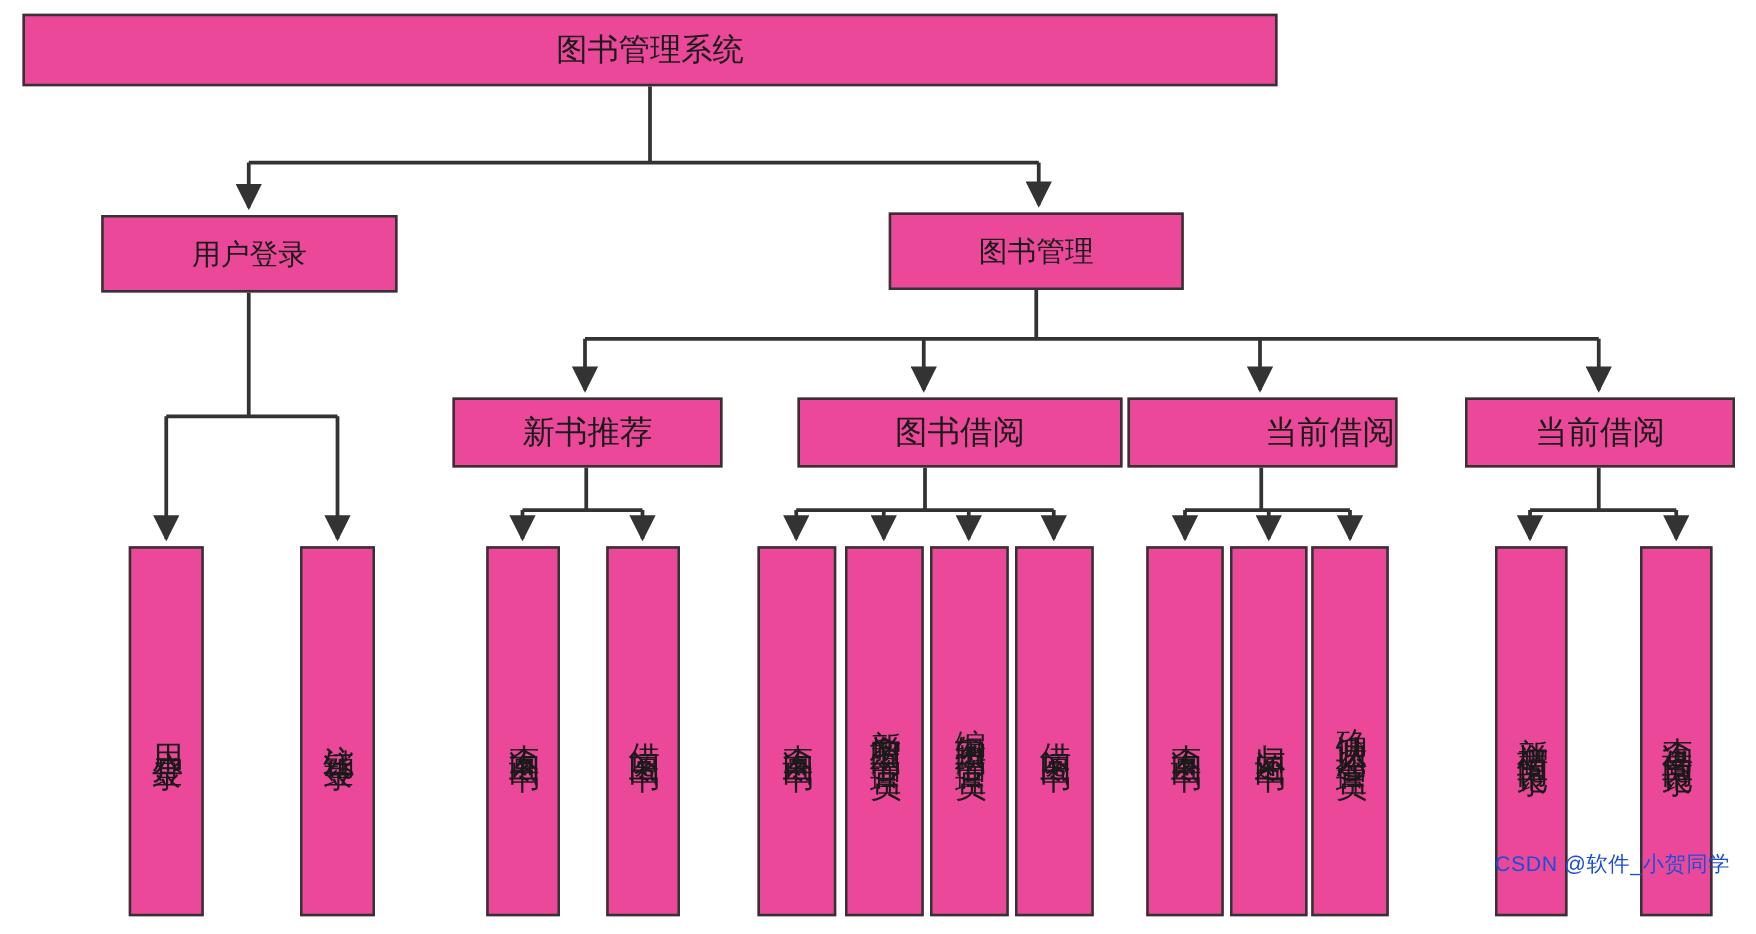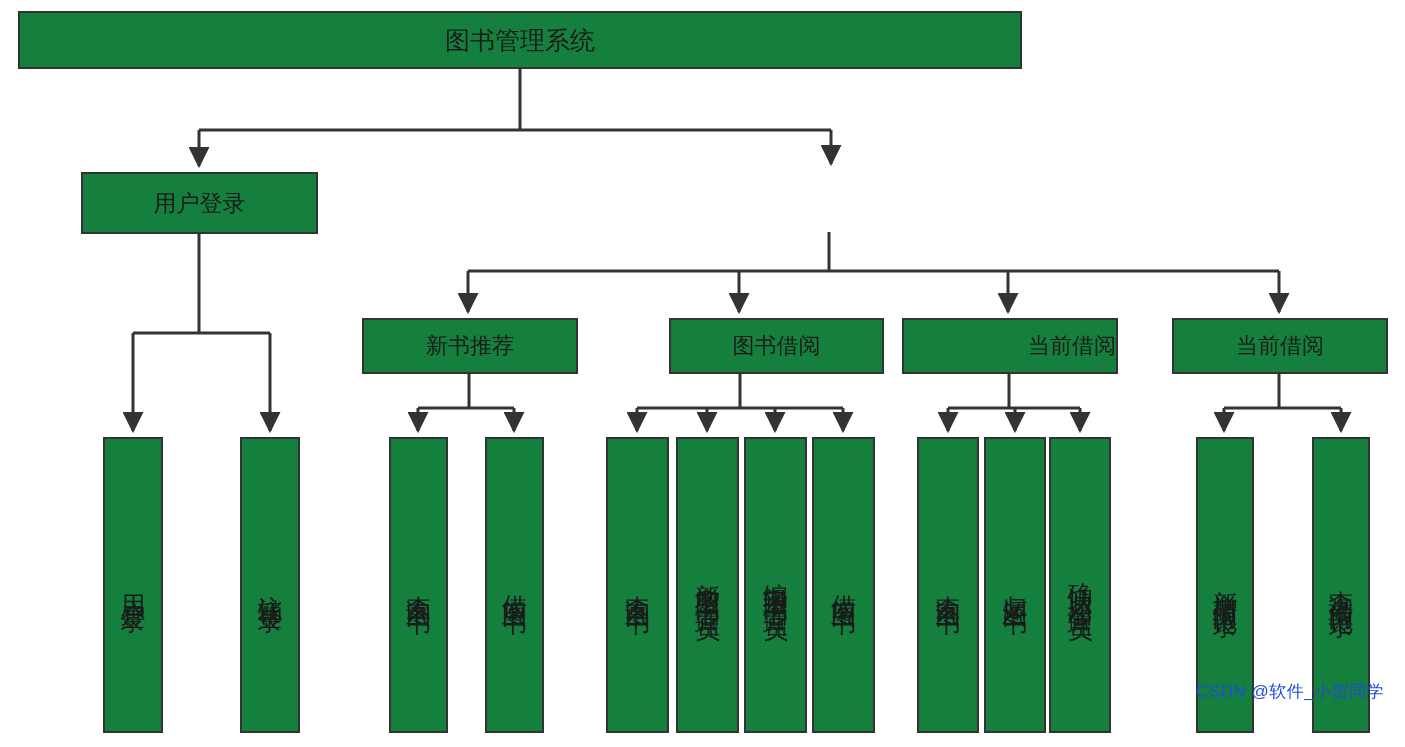--- a/index.html
+++ b/index.html
@@ -1,36 +1,36 @@
 <!DOCTYPE html>
 <html><head>
 <meta charset="utf-8">
 <title>图书管理系统 功能结构图</title>
 <style>
   html,body{margin:0;padding:0;background:#ffffff;}
   body{font-family:"Liberation Sans","DejaVu Sans",sans-serif;}
   #stage{position:relative;width:1405px;height:747px;background:#fff;overflow:hidden;}
   #wires{position:absolute;left:0;top:0;width:1405px;height:747px;pointer-events:none;}
 
-  .node{position:absolute;box-sizing:border-box;background:#15803d;
+  .node{position:absolute;box-sizing:border-box;background:#ec4899;
         border:2px solid #333333;display:flex;align-items:center;justify-content:center;}
   .node .lbl{color:#1a1a1a;text-align:center;line-height:1.15;white-space:pre-line;}
 
   .root{left:18px;top:11px;width:1004px;height:58px;}
   .root .lbl{font-size:25px;}
 
   .lvl2{height:62px;}
   .lvl2 .lbl{font-size:23px;}
   .n-login{left:81px;top:172px;width:237px;}
   .n-bookmgr{left:711px;top:170px;width:236px;}
 
   .lvl3{height:56px;}
-  .lvl3 .lbl{font-size:22px;}
+  .lvl3 .lbl{font-size:26px;}
   .n-newrec{left:362px;top:318px;width:216px;}
-  .n-borrow{left:669px;top:318px;width:215px;}
+  .n-borrow{left:638px;top:318px;width:260px;}
   .n-current{left:902px;top:318px;width:216px;justify-content:flex-end;}
   .n-record{left:1172px;top:318px;width:216px;}
 
   
   .leaf{top:437px;height:296px;}
   .leaf .lbl{
     writing-mode:vertical-rl;
     text-orientation:upright;
     font-size:25px;
     letter-spacing:5px;
@@ -96,20 +96,23 @@
     </g>
   </svg>
 
   <div class="node root">
     <span class="lbl">图书管理系统</span>
   </div>
 
   <div class="node lvl2 n-login">
     <span class="lbl">用户登录</span>
   </div>
+  <div class="node lvl2 n-bookmgr">
+    <span class="lbl">图书管理</span>
+  </div>
 
   <div class="node lvl3 n-newrec">
     <span class="lbl">新书推荐</span>
   </div>
   <div class="node lvl3 n-borrow">
     <span class="lbl">图书借阅</span>
   </div>
   <div class="node lvl3 n-current">
     <span class="lbl">当前借阅</span>
   </div>

